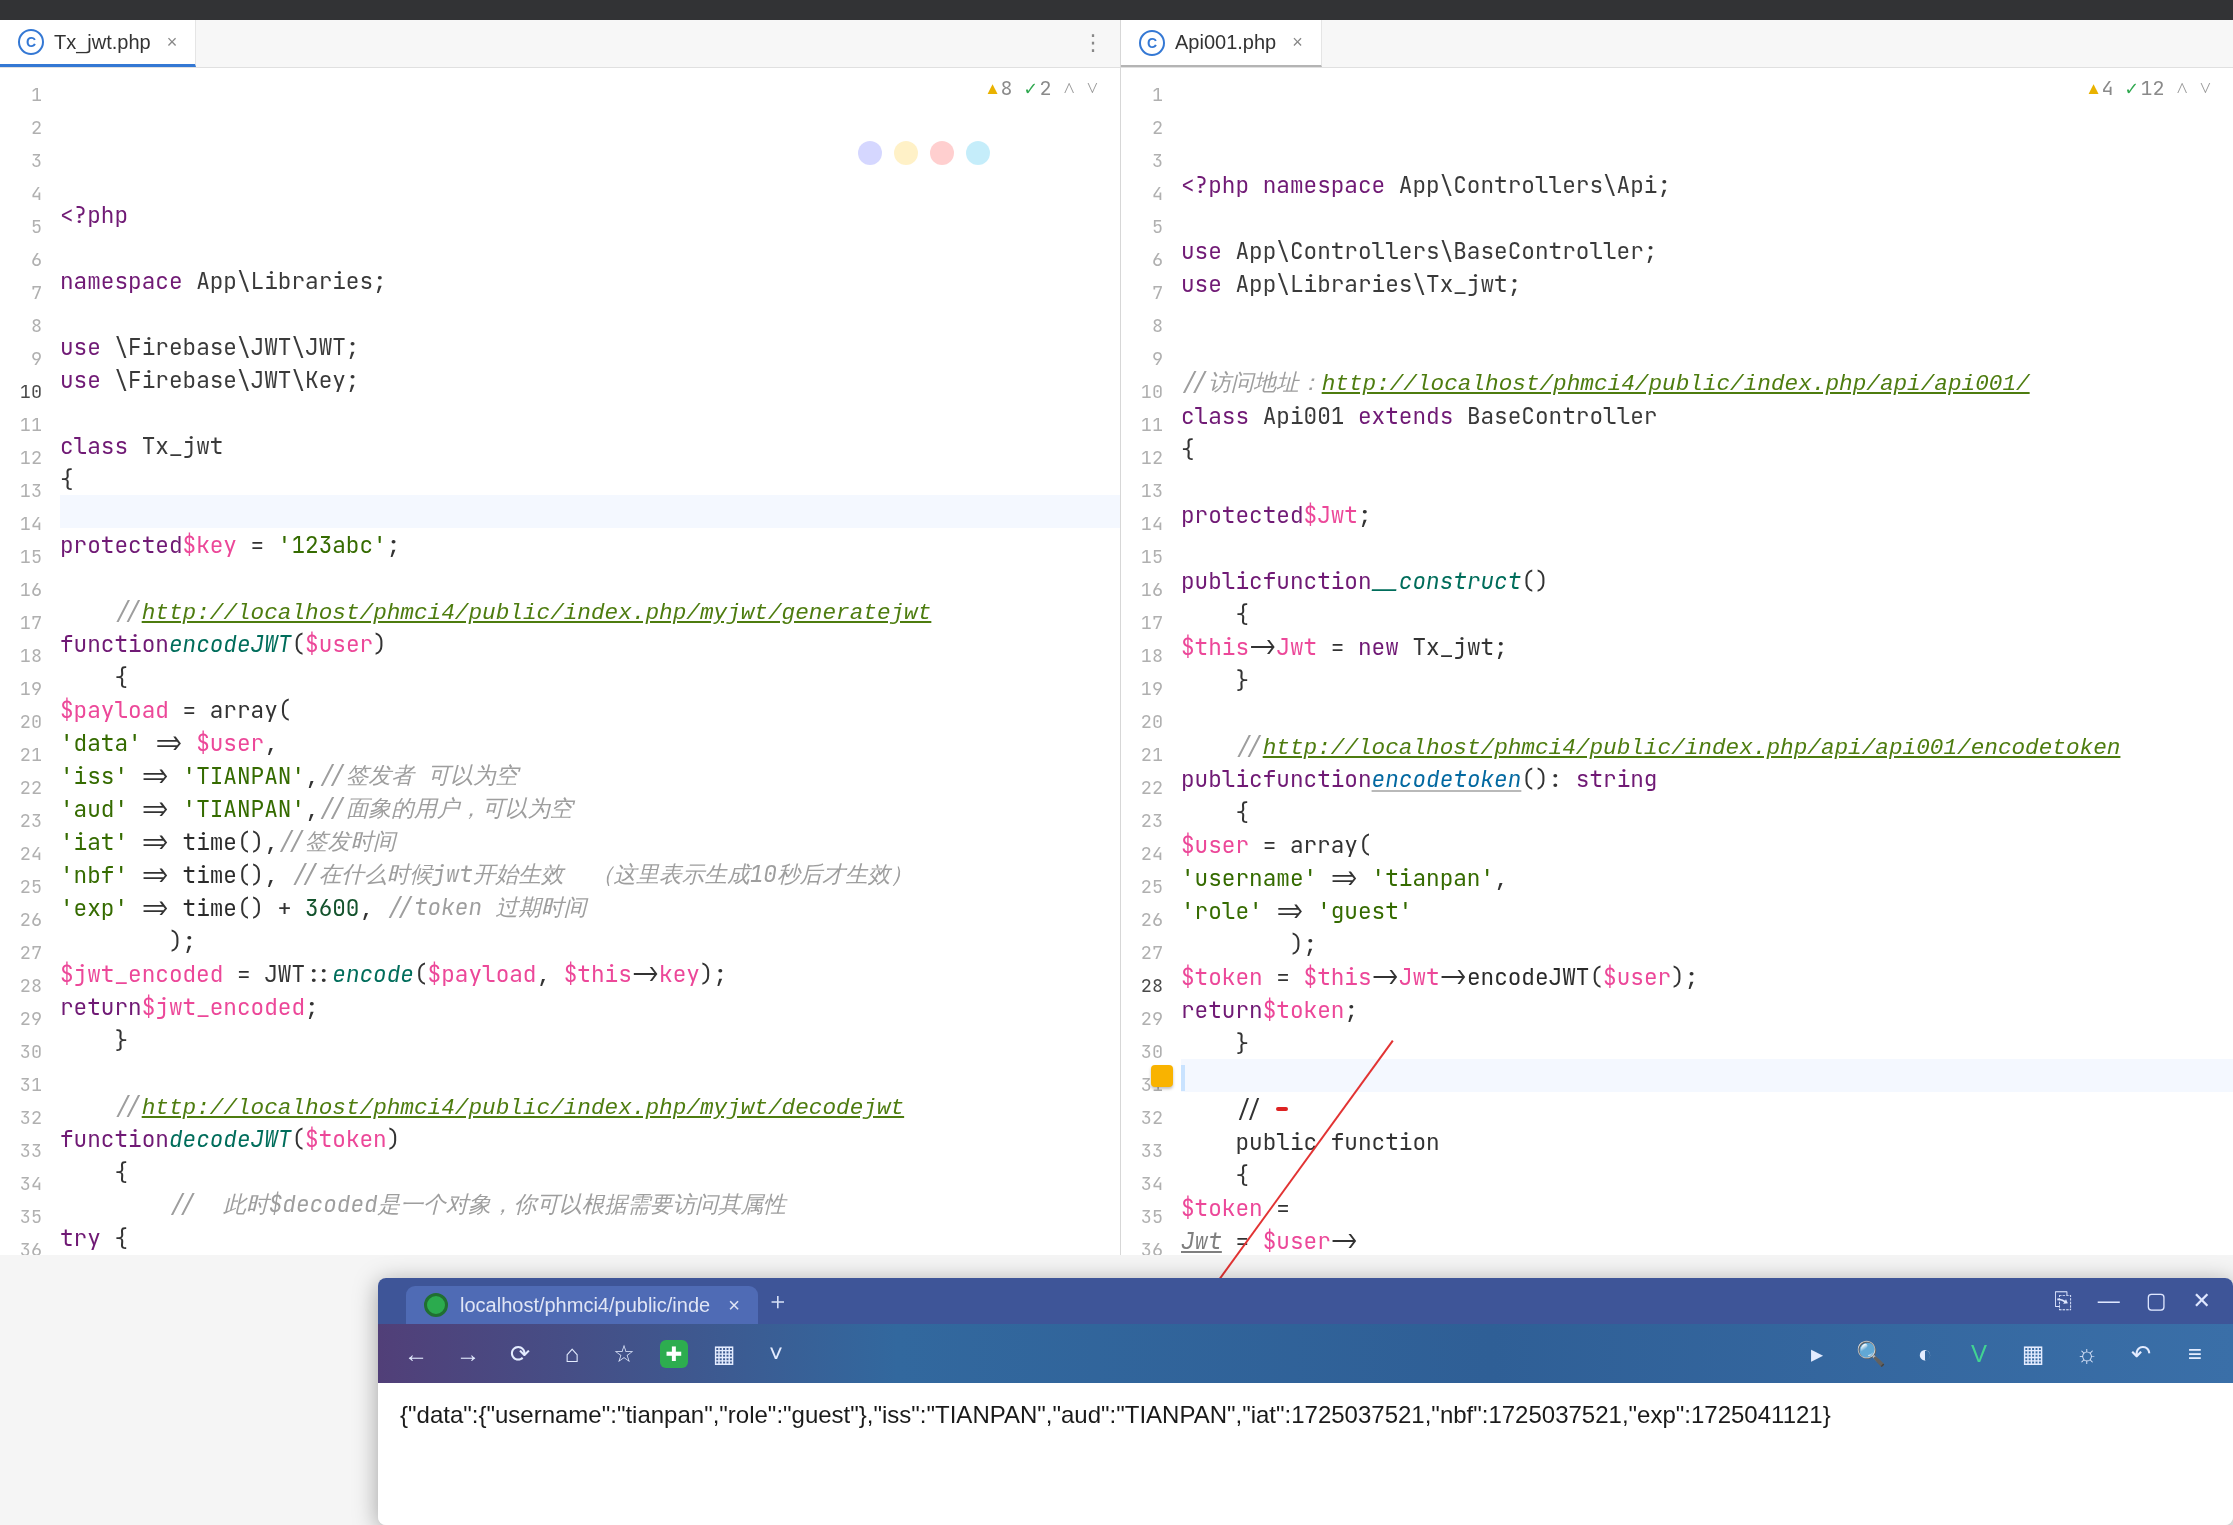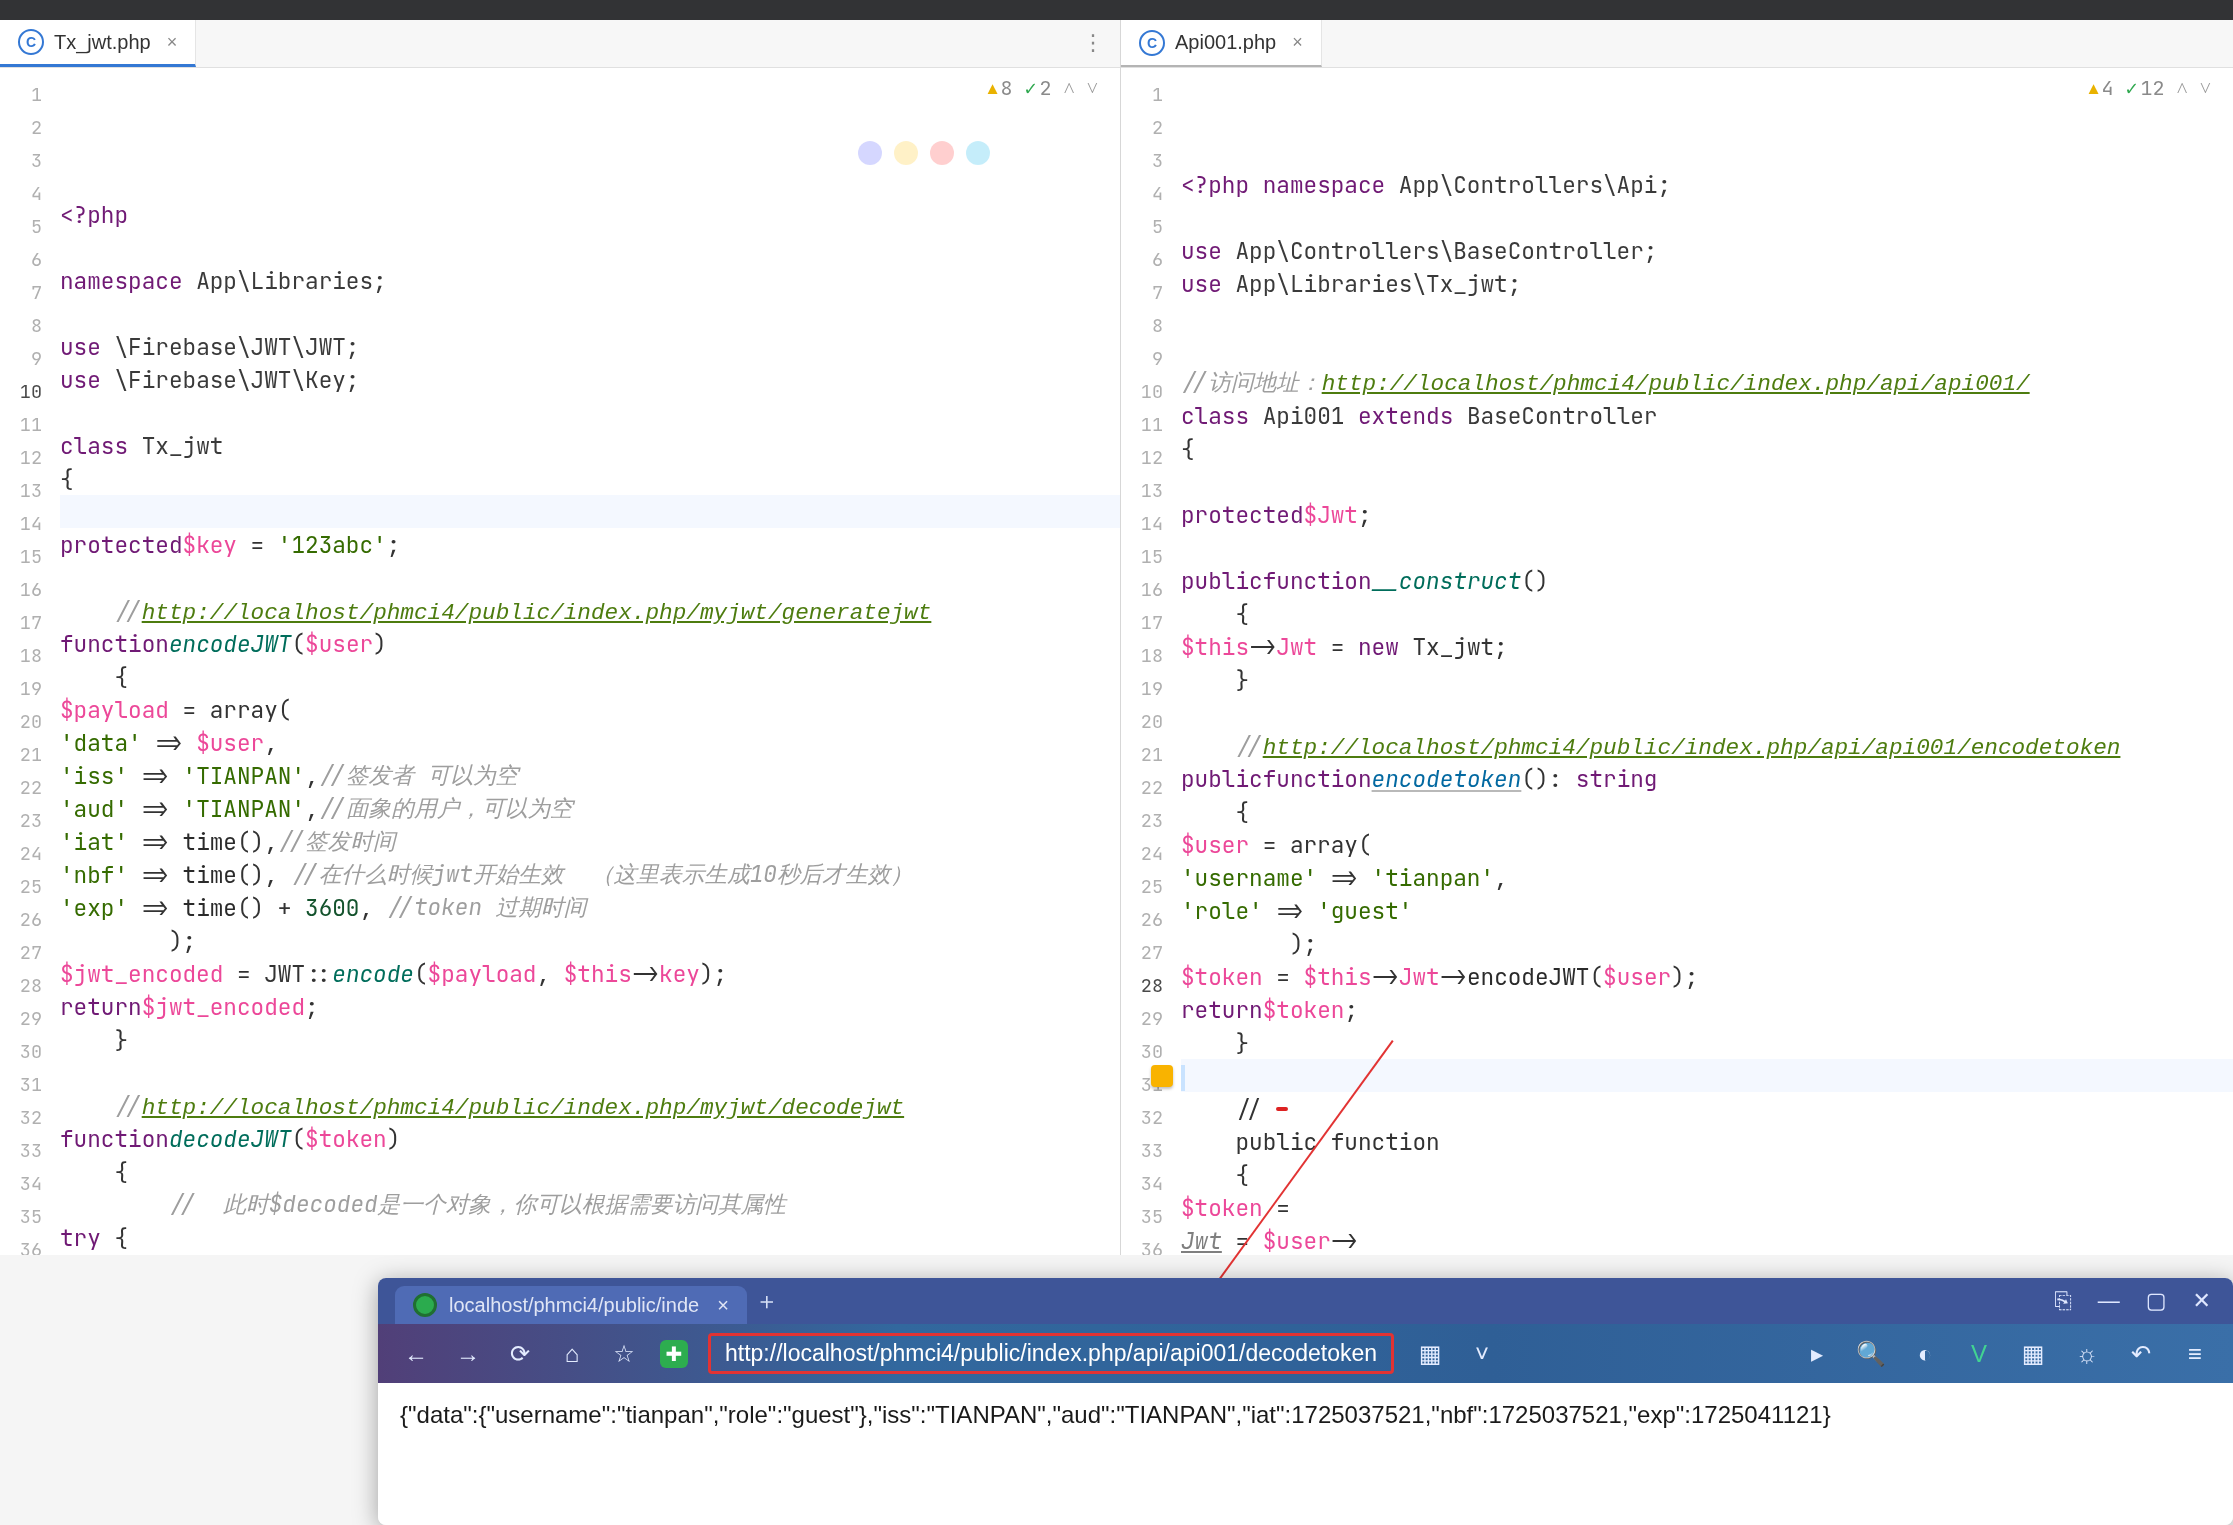--- a/index.html
+++ b/index.html
@@ -123,21 +123,21 @@
     width:1855px; height:247px;
     display:flex; flex-direction:column;
     box-shadow:0 4px 25px rgba(0,0,0,.35);
     border-radius:8px;
     overflow:hidden;
   }
   .b-tabbar {
     height:46px;
     background:#3e5598;
     display:flex; align-items:stretch;
-    padding-left:17px;
+    padding-left:28px;
   }
   .b-tab {
     margin-top:8px;
     height:38px;
     display:flex; align-items:center;
     gap:12px;
     padding:0 18px;
     border-radius:9px 9px 0 0;
     color:#e0e5f5;
     font-size:20px;
@@ -348,23 +348,20 @@
     </div>
   </div>
 
   <div class="b-toolbar">
     <span class="ic">←</span>
     <span class="ic">→</span>
     <span class="ic">⟳</span>
     <span class="ic">⌂</span>
     <span class="ic">☆</span>
     <span class="ic shield">✚</span>
-    <div class="b-url-wrap">
-      <span class="b-url">http://localhost/phmci4/public/index.php/api/api001/decodetoken</span>
-    </div>
     <span class="ic">▦</span>
     <span class="ic">˅</span>
     <div style="flex:1"></div>
     <div class="b-rightset">
       <span class="ic">▸</span>
       <span class="ic">🔍</span>
       <span class="ic">◐</span>
       <span class="ic" style="color:#42d392">V</span>
       <span class="ic">▦</span>
       <span class="ic">☼</span>

